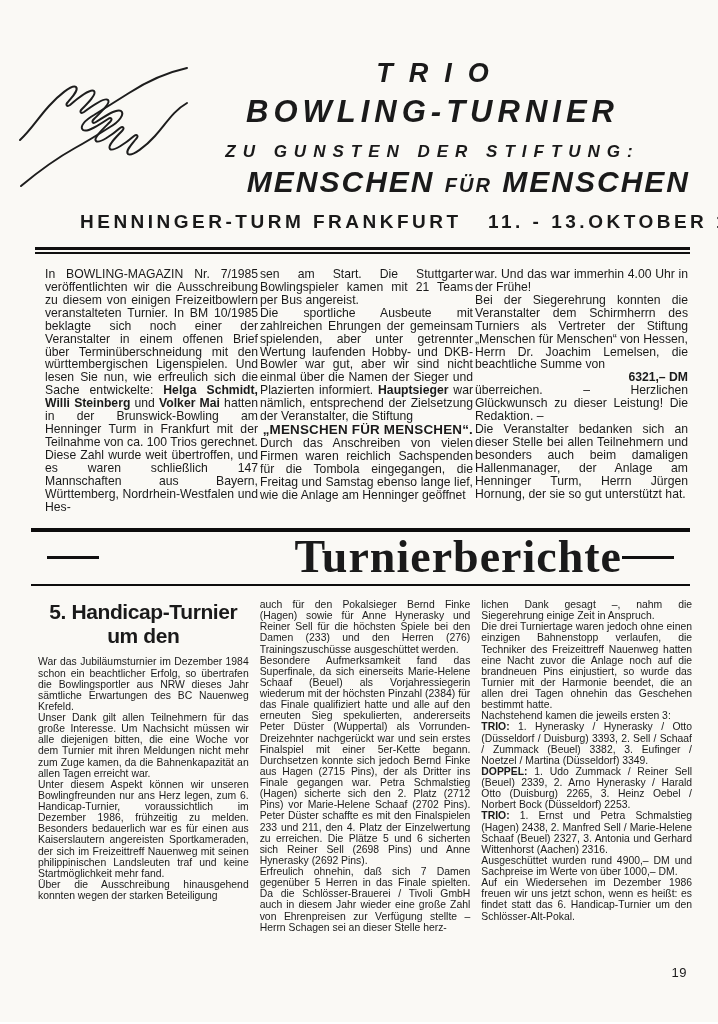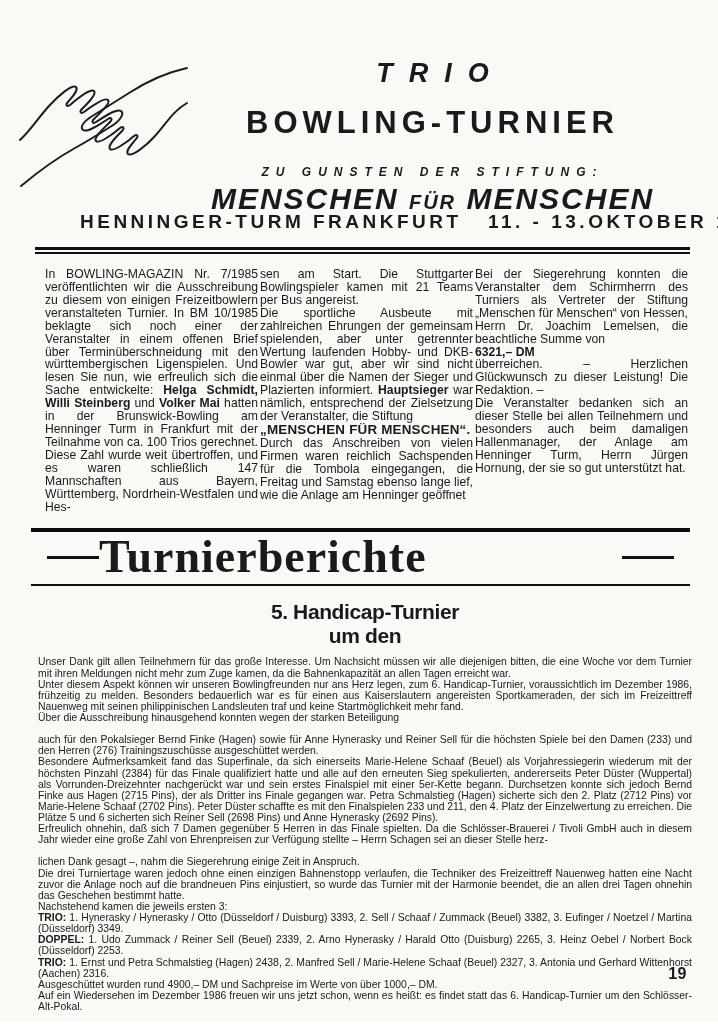--- a/index.html
+++ b/index.html
@@ -25,30 +25,30 @@
     left: 175px;
     top: 58px;
     width: 515px;
     text-align: center;
   }
   .t1 {
     font-size: 27px; font-weight: bold; font-style: italic;
     letter-spacing: 16px; text-indent: 16px;
   }
   .t2 {
-    font-size: 31px; font-weight: bold; 
-    letter-spacing: 5px; margin-top: 16px; white-space: nowrap;
+    font-size: 31px; font-weight: bold; font-style: italic;
+    letter-spacing: 5px; margin-top: 5px; white-space: nowrap;
   }
   .t3 {
-    font-size: 12px; font-weight: bold; font-style: italic;
-    letter-spacing: 7px; margin-top: 24px; white-space: nowrap;
+    font-size: 17px; font-weight: bold; font-style: italic;
+    letter-spacing: 7px; margin-top: 12px; white-space: nowrap;
   }
   .t4 {
     font-size: 30px; font-weight: bold; font-style: italic;
-    letter-spacing: 2px; margin-top: 3px; white-space: nowrap;
+    letter-spacing: 2px; margin-top: 3px; white-space: nowrap; text-align: right;
   }
   .t4 .fur { font-size: 20px; }
   .venue {
     position: absolute;
     top: 211px; left: 80px; right: 20px;
     text-align: center;
     font-size: 19px; font-weight: bold;
     letter-spacing: 3.5px;
     white-space: pre;
   }
@@ -58,51 +58,51 @@
 
   
   .cols { position: absolute; display: flex; }
   .cols .col { flex: 1 1 0; min-width: 0; }
   .article1 {
     top: 268px; left: 45px; right: 30px; gap: 2px;
     font-size: 12.2px; line-height: 1.06;
   }
   .article2 {
     top: 599px; left: 38px; right: 26px; gap: 11px;
-    font-size: 10.4px; line-height: 1.07; flex-direction: column;
+    font-size: 10.4px; line-height: 1.07;
   }
   .para { margin: 0; text-align: justify; }
-  .para.center { text-align: left; }
+  .para.center { text-align: right; }
   .para.big { font-size: 1.1em; letter-spacing: 0.2px; }
   .bold { font-weight: bold; }
 
   
   .banner { position: absolute; top: 528px; left: 31px; right: 28px; }
   .banner .rule-top    { height: 4px; background: #0d0d0d; }
   .banner .rule-bottom { height: 2px; background: #0d0d0d; margin-top: 1px; }
   .banner-row { display: flex; align-items: center; padding: 1px 16px 2px; }
   .banner-row h1 {
-    flex: 1; margin: 0; text-align: left;
+    flex: 1; margin: 0; text-align: right;
     font-family: "Liberation Serif", serif;
     font-size: 46px; font-weight: bold; line-height: 1.05;
     letter-spacing: 1px;
   }
   .banner-row .dash { width: 52px; height: 3px; background: #101010; }
 
   
   .headline {
     margin: 1px 0 9px; text-align: center;
     font-size: 21px; font-weight: bold; line-height: 1.13;
     letter-spacing: -0.4px;
   }
   .headline div { white-space: nowrap; }
 
   .pageno {
     position: absolute; top: 965px; right: 31px;
-    font-size: 16px; font-weight: bold; letter-spacing: 0.5px;
+    font-size: 13px; font-weight: normal; letter-spacing: 0.5px;
   }
 </style>
 </head>
 <body>
 
 <div class="page" style="background: rgb(250, 249, 245); color: rgb(26, 26, 26);">
 
   <div>
     <svg class="hands" viewBox="0 0 170 140" aria-hidden="true">
       <path fill="none" stroke="#1d1d1d" stroke-width="2" stroke-linecap="round" stroke-linejoin="round" d="M168,18 C150,22 130,30 110,43 C99,50 86,58 75,65 C66,70 60,77 64,80 C68,83 80,75 89,69 C92,67 94,69 91,72 C84,79 74,88 77,91 C80,94 93,85 101,78 C104,76 106,78 103,81 C97,87 88,96 91,99 C94,102 107,93 115,86 C118,84 120,86 117,89 C113,94 106,101 109,104 C113,107 127,96 136,86 C147,74 154,61 168,53"></path>
@@ -130,20 +130,21 @@
     <div class="col">
         <p class="para"><span>In BOWLING-MAGAZIN Nr. 7/1985 veröffentlichten wir die Ausschreibung zu diesem von einigen Freizeitbowlern veranstalteten Turnier. In BM 10/1985 beklagte sich noch einer der Veranstalter in einem offenen Brief über Terminüberschneidung mit den württembergischen Ligenspielen. Und lesen Sie nun, wie erfreulich sich die Sache entwickelte: </span><span class="bold">Helga Schmidt, Willi Steinberg</span><span> und </span><span class="bold">Volker Mai</span><span> hatten in der Brunswick-Bowling am Henninger Turm in Frankfurt mit der Teilnahme von ca. 100 Trios gerechnet. Diese Zahl wurde weit übertroffen, und es waren schließlich 147 Mannschaften aus Bayern, Württemberg, Nordrhein-Westfalen und Hes-</span></p>
       </div>
     <div class="col">
         <p class="para"><span>sen am Start. Die Stuttgarter Bowlingspieler kamen mit 21 Teams per Bus angereist.</span></p>
         <p class="para"><span>Die sportliche Ausbeute mit zahlreichen Ehrungen der gemeinsam spielenden, aber unter getrennter Wertung laufenden Hobby- und DKB-Bowler war gut, aber wir sind nicht einmal über die Namen der Sieger und Plazierten informiert. </span><span class="bold">Hauptsieger</span><span> war nämlich, entsprechend der Zielsetzung der Veranstalter, die Stiftung</span></p>
         <p class="para center big"><span class="bold">„MENSCHEN FÜR MENSCHEN“.</span></p>
         <p class="para"><span>Durch das Anschreiben von vielen Firmen waren reichlich Sachspenden für die Tombola eingegangen, die Freitag und Samstag ebenso lange lief, wie die Anlage am Henninger geöffnet</span></p>
       </div>
     <div class="col">
+        <p class="para"><span>war. Und das war immerhin 4.00 Uhr in der Frühe!</span></p>
         <p class="para"><span>Bei der Siegerehrung konnten die Veranstalter dem Schirmherrn des Turniers als Vertreter der Stiftung „Menschen für Menschen“ von Hessen, Herrn Dr. Joachim Lemelsen, die beachtliche Summe von</span></p>
         <p class="para center"><span class="bold">6321,– DM</span></p>
         <p class="para"><span>überreichen. – Herzlichen Glückwunsch zu dieser Leistung! Die Redaktion. –</span></p>
         <p class="para"><span>Die Veranstalter bedanken sich an dieser Stelle bei allen Teilnehmern und besonders auch beim damaligen Hallenmanager, der Anlage am Henninger Turm, Herrn Jürgen Hornung, der sie so gut unterstützt hat.</span></p>
       </div>
   </div>
 
   <div class="banner">
     <div class="rule-top"></div>
     <div class="banner-row">
@@ -154,20 +155,21 @@
     <div class="rule-bottom"></div>
   </div>
 
   <div class="cols article2">
     <div class="col">
       <h2 class="headline">
         <div>5. Handicap-Turnier</div>
         <div>um den</div>
       </h2>
       <div>
+          <p class="para"><span>War das Jubiläumsturnier im Dezember 1984 schon ein beachtlicher Erfolg, so übertrafen die Bowlingsportler aus NRW dieses Jahr sämtliche Erwartungen des BC Nauenweg Krefeld.</span></p>
           <p class="para"><span>Unser Dank gilt allen Teilnehmern für das große Interesse. Um Nachsicht müssen wir alle diejenigen bitten, die eine Woche vor dem Turnier mit ihren Meldungen nicht mehr zum Zuge kamen, da die Bahnenkapazität an allen Tagen erreicht war.</span></p>
           <p class="para"><span>Unter diesem Aspekt können wir unseren Bowlingfreunden nur ans Herz legen, zum 6. Handicap-Turnier, voraussichtlich im Dezember 1986, frühzeitig zu melden. Besonders bedauerlich war es für einen aus Kaiserslautern angereisten Sportkameraden, der sich im Freizeittreff Nauenweg mit seinen philippinischen Landsleuten traf und keine Startmöglichkeit mehr fand.</span></p>
           <p class="para"><span>Über die Ausschreibung hinausgehend konnten wegen der starken Beteiligung</span></p>
         </div>
     </div>
     <div class="col">
         <p class="para"><span>auch für den Pokalsieger Bernd Finke (Hagen) sowie für Anne Hynerasky und Reiner Sell für die höchsten Spiele bei den Damen (233) und den Herren (276) Trainingszuschüsse ausgeschüttet werden.</span></p>
         <p class="para"><span>Besondere Aufmerksamkeit fand das Superfinale, da sich einerseits Marie-Helene Schaaf (Beuel) als Vorjahressiegerin wiederum mit der höchsten Pinzahl (2384) für das Finale qualifiziert hatte und alle auf den erneuten Sieg spekulierten, andererseits Peter Düster (Wuppertal) als Vorrunden-Dreizehnter nachgerückt war und sein erstes Finalspiel mit einer 5er-Kette begann. Durchsetzen konnte sich jedoch Bernd Finke aus Hagen (2715 Pins), der als Dritter ins Finale gegangen war. Petra Schmalstieg (Hagen) sicherte sich den 2. Platz (2712 Pins) vor Marie-Helene Schaaf (2702 Pins). Peter Düster schaffte es mit den Finalspielen 233 und 211, den 4. Platz der Einzelwertung zu erreichen. Die Plätze 5 und 6 sicherten sich Reiner Sell (2698 Pins) und Anne Hynerasky (2692 Pins).</span></p>
         <p class="para"><span>Erfreulich ohnehin, daß sich 7 Damen gegenüber 5 Herren in das Finale spielten. Da die Schlösser-Brauerei / Tivoli GmbH auch in diesem Jahr wieder eine große Zahl von Ehrenpreisen zur Verfügung stellte – Herrn Schagen sei an dieser Stelle herz-</span></p>
       </div>

